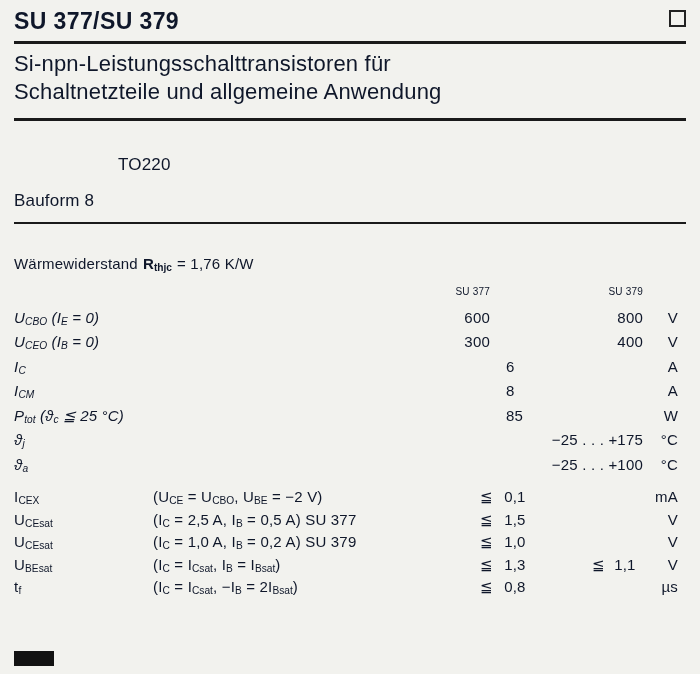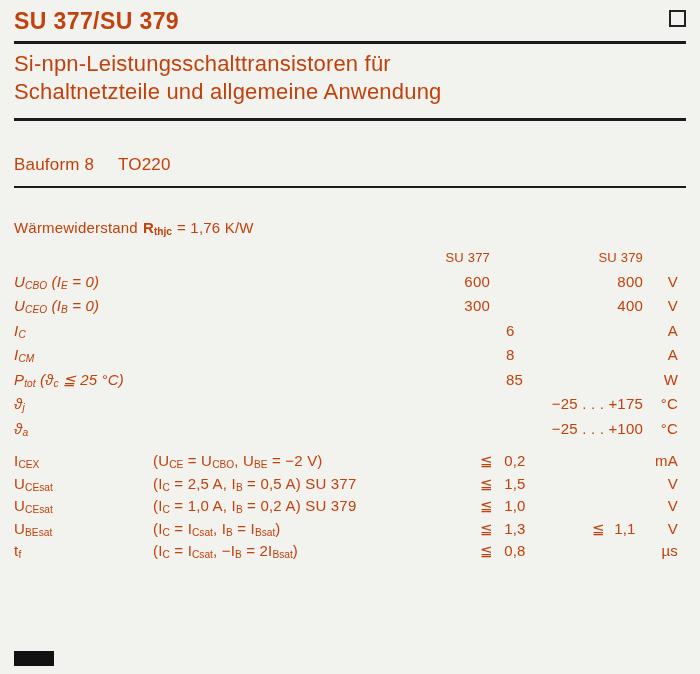--- a/index.html
+++ b/index.html
@@ -8,21 +8,21 @@
     background: #e9e9e5;
   }
   .page {
     position: relative;
     width: 700px;
     height: 674px;
     box-sizing: border-box;
     padding: 8px 14px 0 14px;
     background: #f2f2ee;
     font-family: "Liberation Sans", sans-serif;
-    color: #c2410c;
+    color: #0f172a;
     letter-spacing: 0.2px;
     overflow: hidden;
   }
   sub {
     font-size: 0.68em;
     line-height: 0;
     vertical-align: -0.22em;
     letter-spacing: 0;
   }
   
@@ -54,21 +54,21 @@
     font-weight: 400;
   }
   .rule2 { height: 3px; background: #1a1a1a; margin-top: 12px; }
 
   .bauform {
     margin-top: 34px;
     font-size: 17px;
     line-height: 20px;
     display: flex;
   }
-  .bauform-label { width: 104px; }
+  .bauform-label { width: 104px; margin-top: 36px; }
   .rule3 { height: 2px; background: #1a1a1a; margin-top: 11px; }
 
   .thermal {
     margin-top: 30px;
     font-size: 15px;
     line-height: 20px;
   }
   .thermal .t-label { margin-right: 5px; }
   .thermal .t-symbol { font-weight: 700; margin-right: 5px; }
 
@@ -77,21 +77,21 @@
     font-size: 15px;
     line-height: 20px;
   }
   .section-heading .h-bold { font-weight: 700; }
 
   
   .col-headers {
     position: relative;
     margin-top: 12px;
     height: 22px;
-    font-size: 13px;
+    font-size: 10px;
   }
   .lrow {
     position: relative;
     height: 24.5px;
     font-size: 15px;
     line-height: 20px;
   }
   .sym   { position: absolute; left: 0; white-space: nowrap; font-style: italic; }
   .v1    { position: absolute; right: 196px; white-space: nowrap; }
   .v2    { position: absolute; right: 43px;  white-space: nowrap; }
@@ -215,21 +215,21 @@
       <span class="v2"></span>
       <span class="unit">°C</span>
     </div>
   </div>
 
 
   <div class="krows">
     <div class="krow">
       <span class="ksym">I<sub>CEX</sub></span>
       <span class="kcond">(U<sub>CE</sub> = U<sub>CBO</sub>, U<sub>BE</sub> = −2 V)</span>
-      <span class="klim1">≦ 0,2</span>
+      <span class="klim1">≦ 0,1</span>
       <span class="klim2"></span>
       <span class="kunit">mA</span>
     </div>
     <div class="krow">
       <span class="ksym">U<sub>CEsat</sub></span>
       <span class="kcond">(I<sub>C</sub> = 2,5 A, I<sub>B</sub> = 0,5 A) SU 377</span>
       <span class="klim1">≦ 1,5</span>
       <span class="klim2"></span>
       <span class="kunit">V</span>
     </div>

